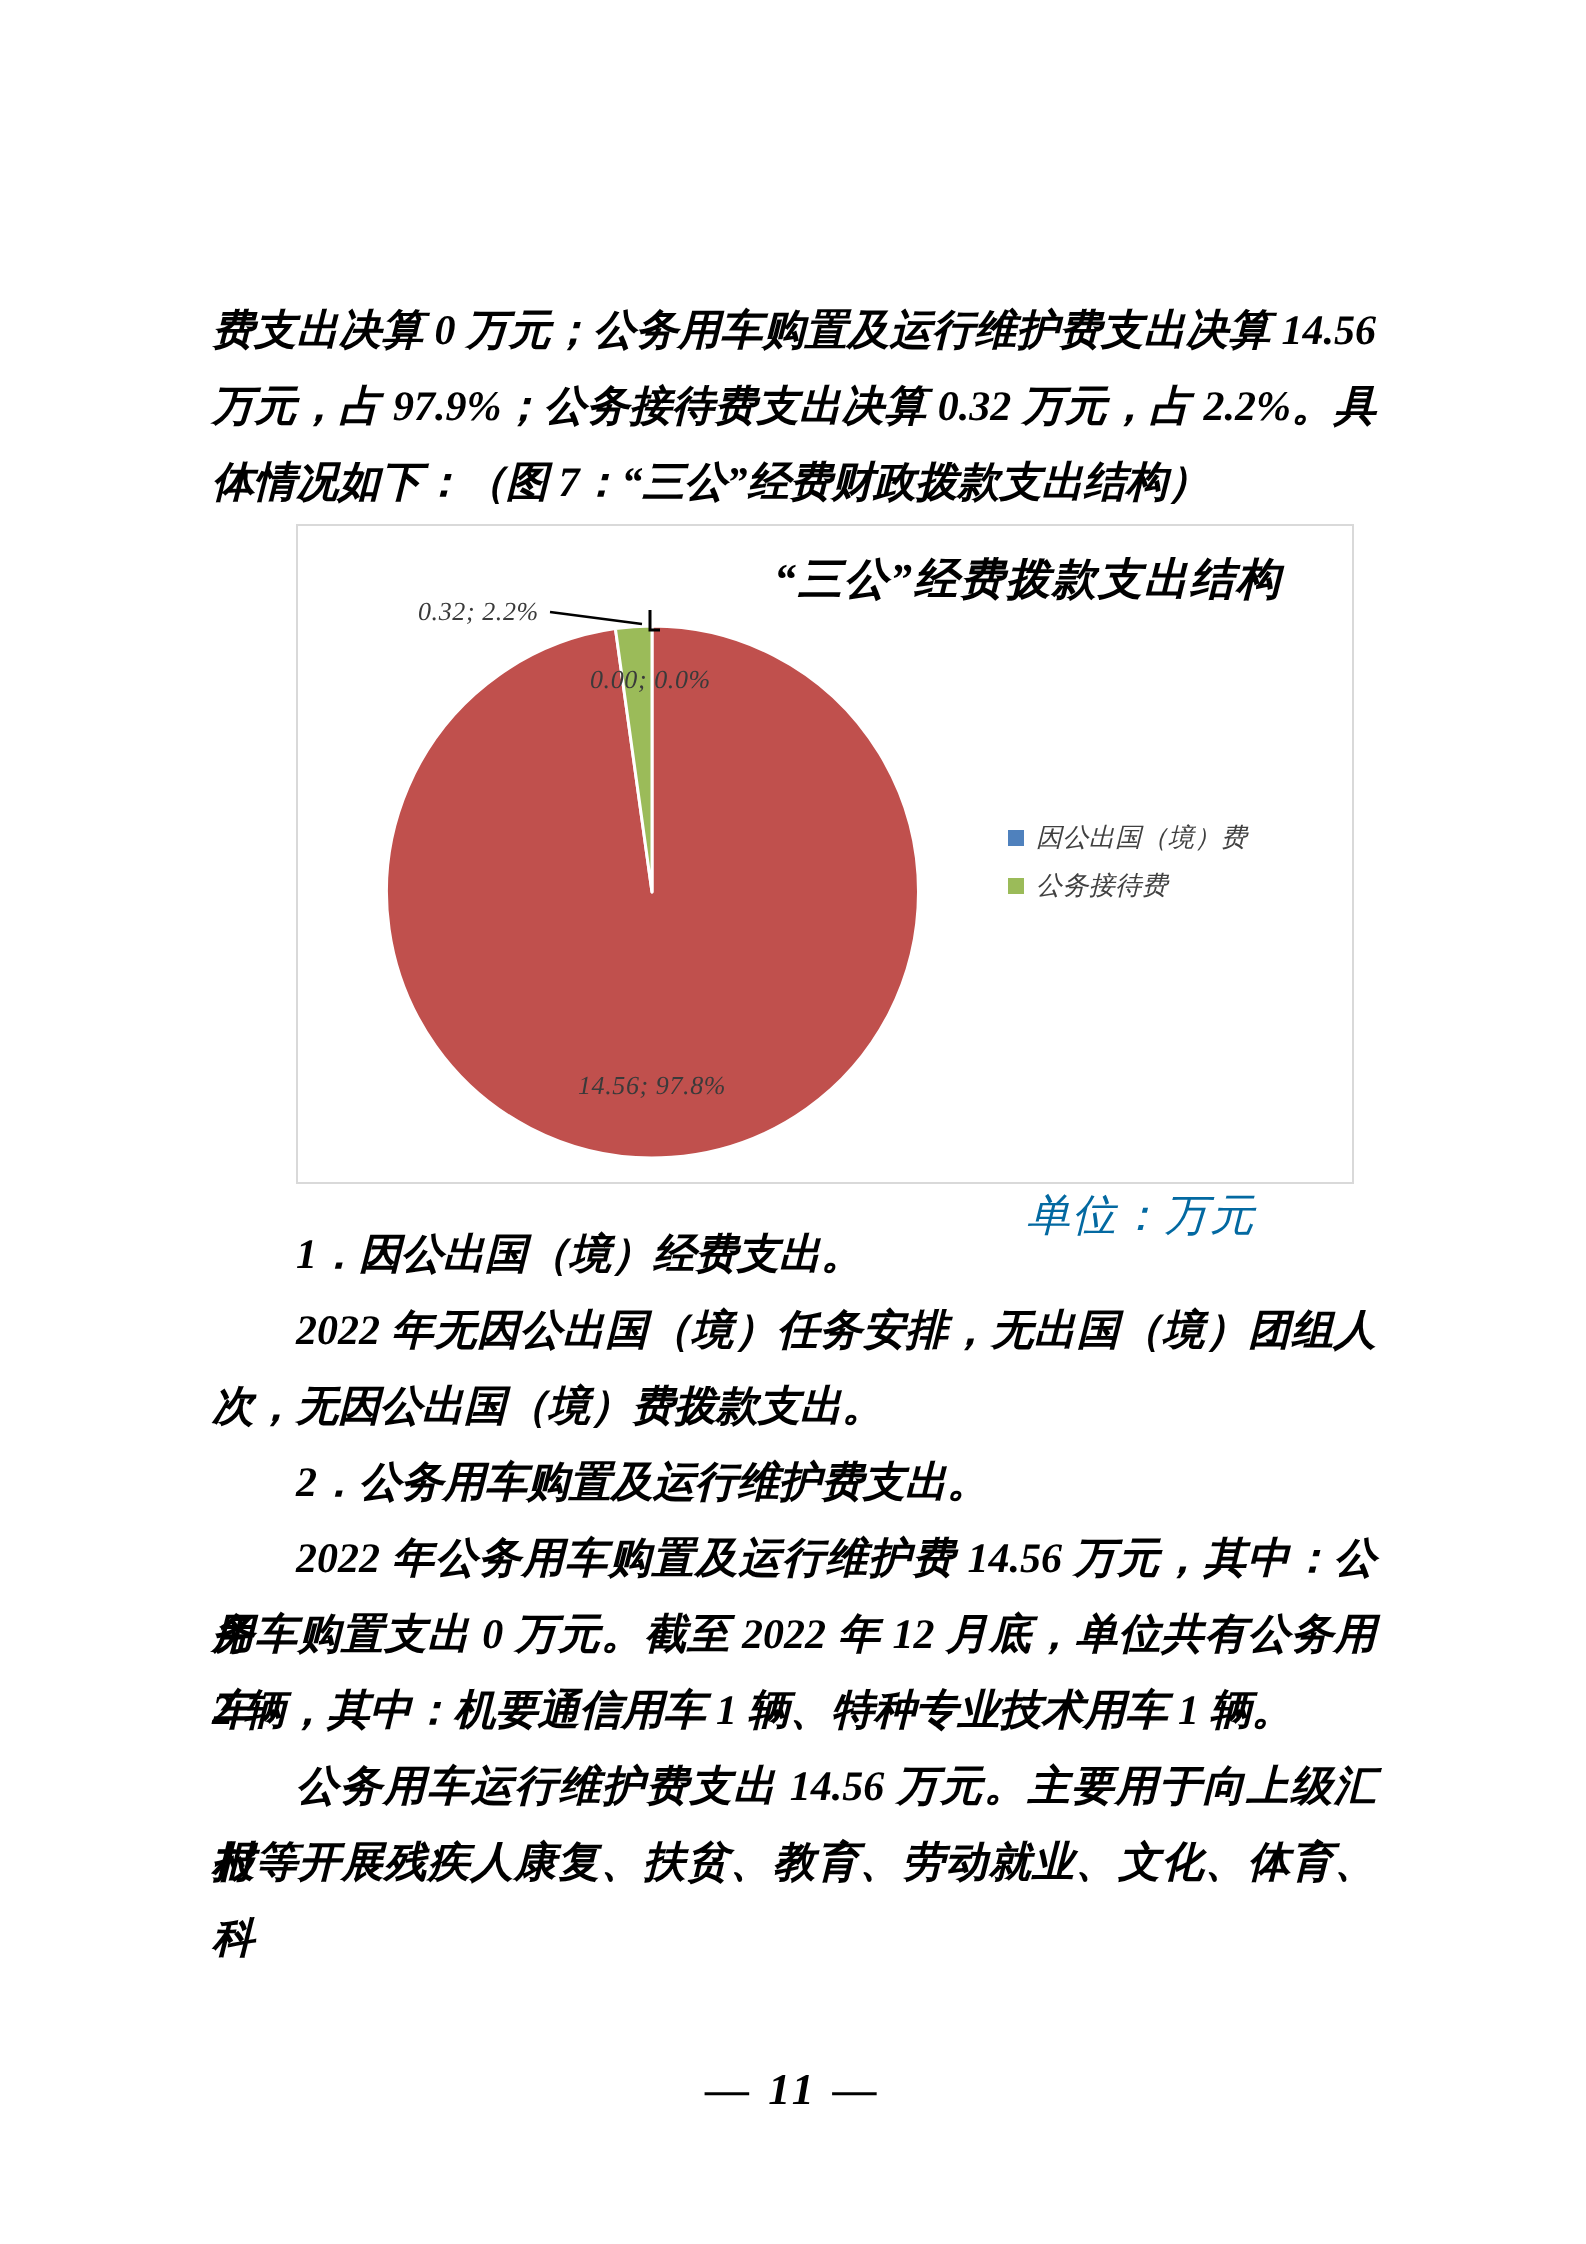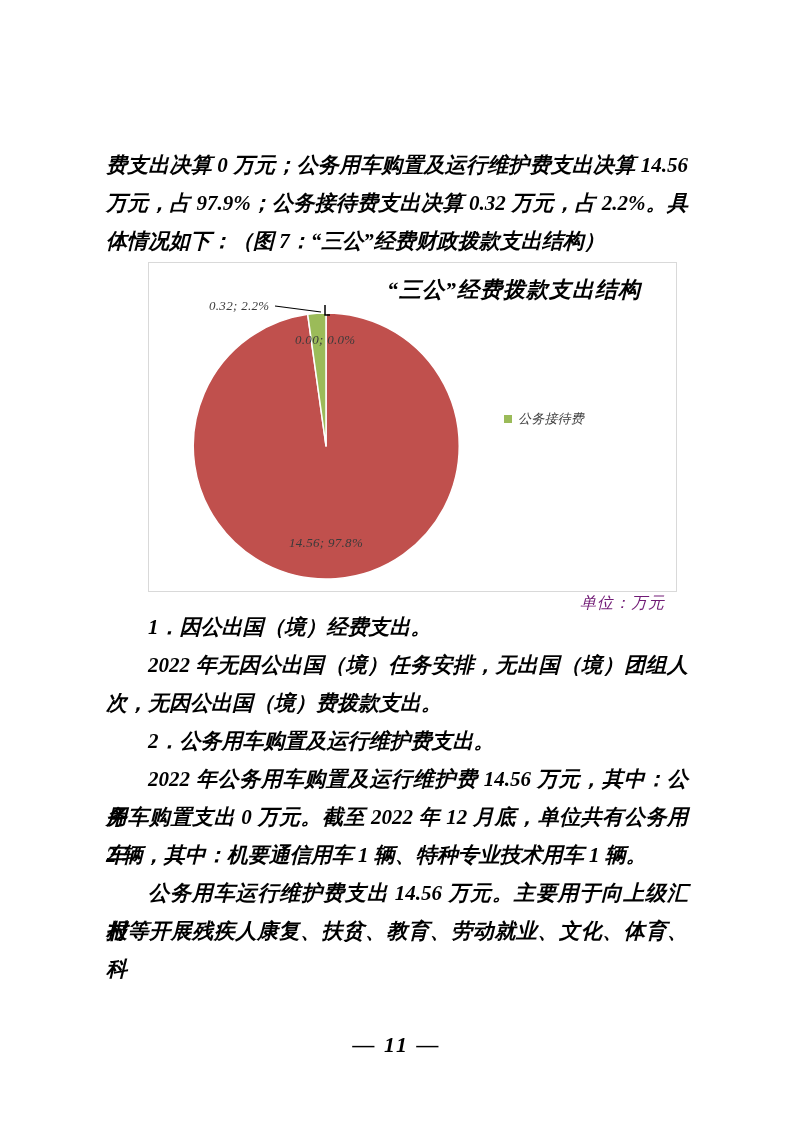--- a/index.html
+++ b/index.html
@@ -84,23 +84,22 @@
     font-size: 13px;
     color: #404040;
     white-space: nowrap;
     letter-spacing: 0.2px;
   }
   .unit-note {
     position: absolute;
     left: 513px;
     top: 593px;
     width: 152px;
-    text-align: right;
-    font-size: 16px;
-    color: #701a75;
+    font-size: 22px;
+    color: #0369a1;
     letter-spacing: 1px;
   }
   .page-number {
     position: absolute;
     left: 0;
     top: 1032px;
     width: 793px;
     text-align: center;
     font-size: 22px;
     font-weight: bold;
@@ -132,20 +131,26 @@
 
     <div class="chart-title">“三公”经费拨款支出结构</div>
 
     <div class="datalabel dl-zero">0.00; 0.0%</div>
     <div class="datalabel dl-green">0.32; 2.2%</div>
     <div class="datalabel dl-red">14.56; 97.8%</div>
 
     <div class="legend">
       <div class="legend-item">
         <svg class="legend-swatch" viewBox="0 0 8 8">
+          <rect x="0" y="0" width="8" height="8" fill="#4F81BD"></rect>
+        </svg>
+        <span class="legend-label">因公出国（境）费</span>
+      </div>
+      <div class="legend-item">
+        <svg class="legend-swatch" viewBox="0 0 8 8">
           <rect x="0" y="0" width="8" height="8" fill="#9BBB59"></rect>
         </svg>
         <span class="legend-label">公务接待费</span>
       </div>
     </div>
   </div>
 
   <div class="unit-note">单位：万元</div>
 
   <div class="textblock" style="top:608px;">

